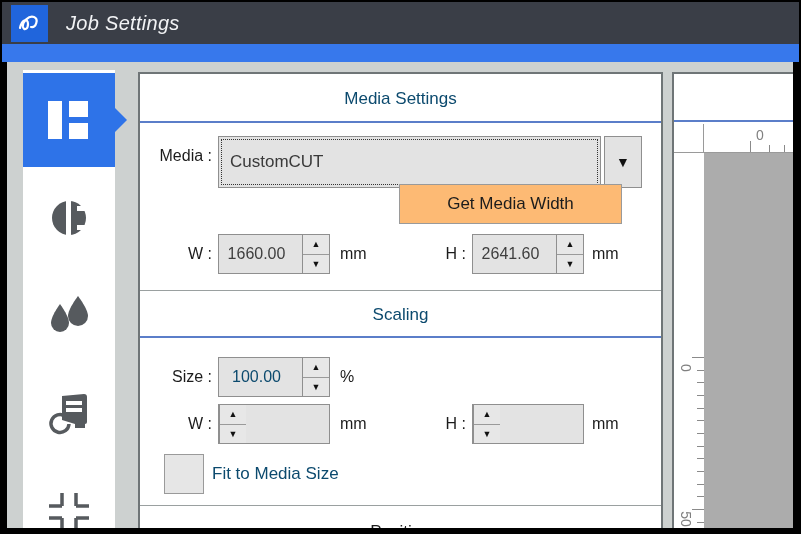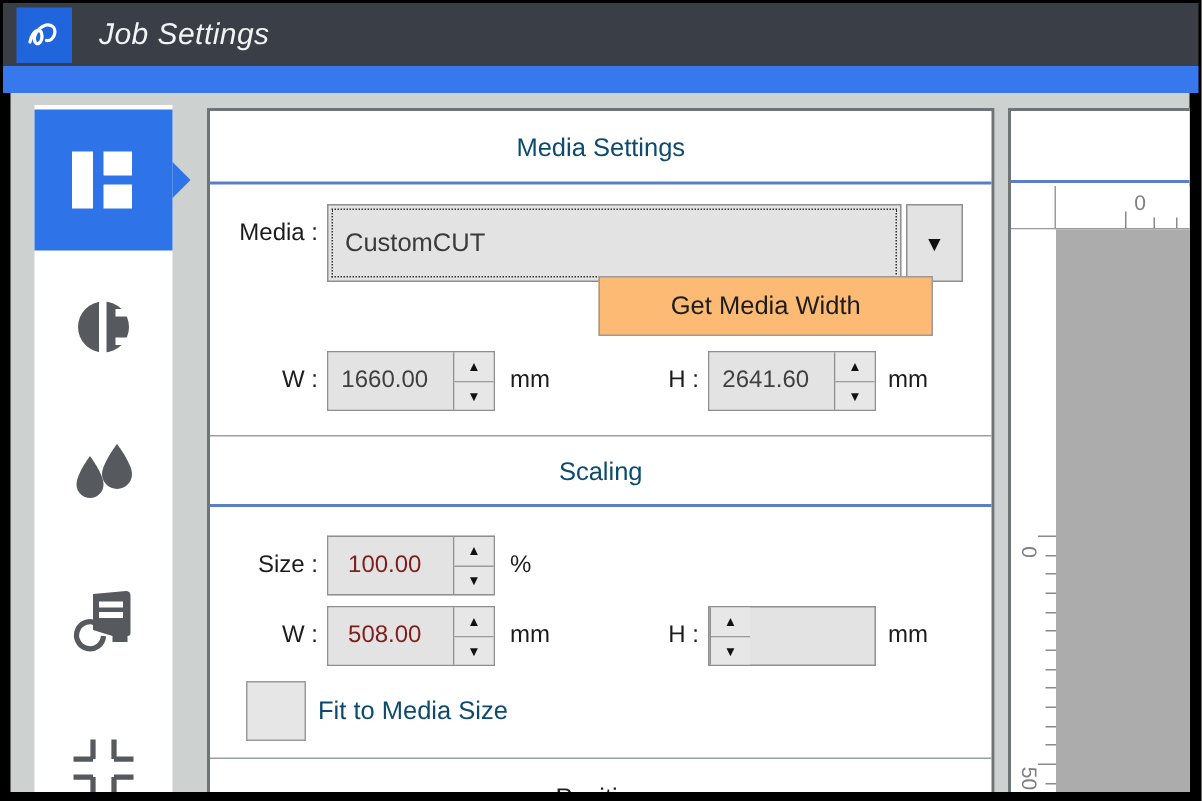--- a/index.html
+++ b/index.html
@@ -61,21 +61,21 @@
   
   .btn { position:absolute; background:#fdba74; border:1px solid #9A9A9A;
          font-size:17px; color:#1C1C1C; text-align:center; line-height:38px; }
   .gmw { left:259px; top:110px; width:223px; height:40px; }
 
   
   .spinfield { position:absolute; height:40px; display:flex;
                border:1px solid #8F8F8F; background:#E3E3E3; }
   .sf-in { flex:1; min-width:0; border:none; background:#E3E3E3; font-family:inherit;
            font-size:16px; color:#3F3F3F; text-align:center; padding-right:8px; outline:none; }
-  .spinfield.disabled .sf-in { color:#7f1d1d; }
+  .spinfield.disabled .sf-in { color:#0c4a6e; }
   .sf-btns { width:27px; border-left:1px solid #8F8F8F; display:flex; flex-direction:column; }
   .sf-b { flex:1; display:flex; align-items:center; justify-content:center;
           font-size:9px; color:#111; background:#E7E7E7; }
   .sf-b.up { border-bottom:1px solid #9A9A9A; }
 
   
   .checkbox { position:absolute; left:24px; top:380px; width:40px; height:40px;
               background:#E6E6E6; border:1px solid #9A9A9A; }
   .cb-label { position:absolute; left:72px; top:380px; height:40px; line-height:40px;
               font-size:17px; color:#0c4a6e; }
@@ -202,21 +202,20 @@
         <input class="sf-in" readonly="" value="100.00" style="">
         <div class="sf-btns">
           <div class="sf-b up">▲</div>
           <div class="sf-b">▼</div>
         </div>
       </div>
       <div class="unit" style="left:200px;top:283px;">%</div>
 
       <div class="lbl r" style="left:0;top:330px;width:72px;">W :</div>
       <div class="spinfield disabled" style="left:78px;top:330px;width:112px;">
-        <input class="sf-in" readonly="" value="508.00" style="">
         <div class="sf-btns">
           <div class="sf-b up">▲</div>
           <div class="sf-b">▼</div>
         </div>
       </div>
       <div class="unit" style="left:200px;top:330px;">mm</div>
 
       <div class="lbl r" style="left:270px;top:330px;width:56px;">H :</div>
       <div class="spinfield disabled" style="left:332px;top:330px;width:112px;">
         <div class="sf-btns">

